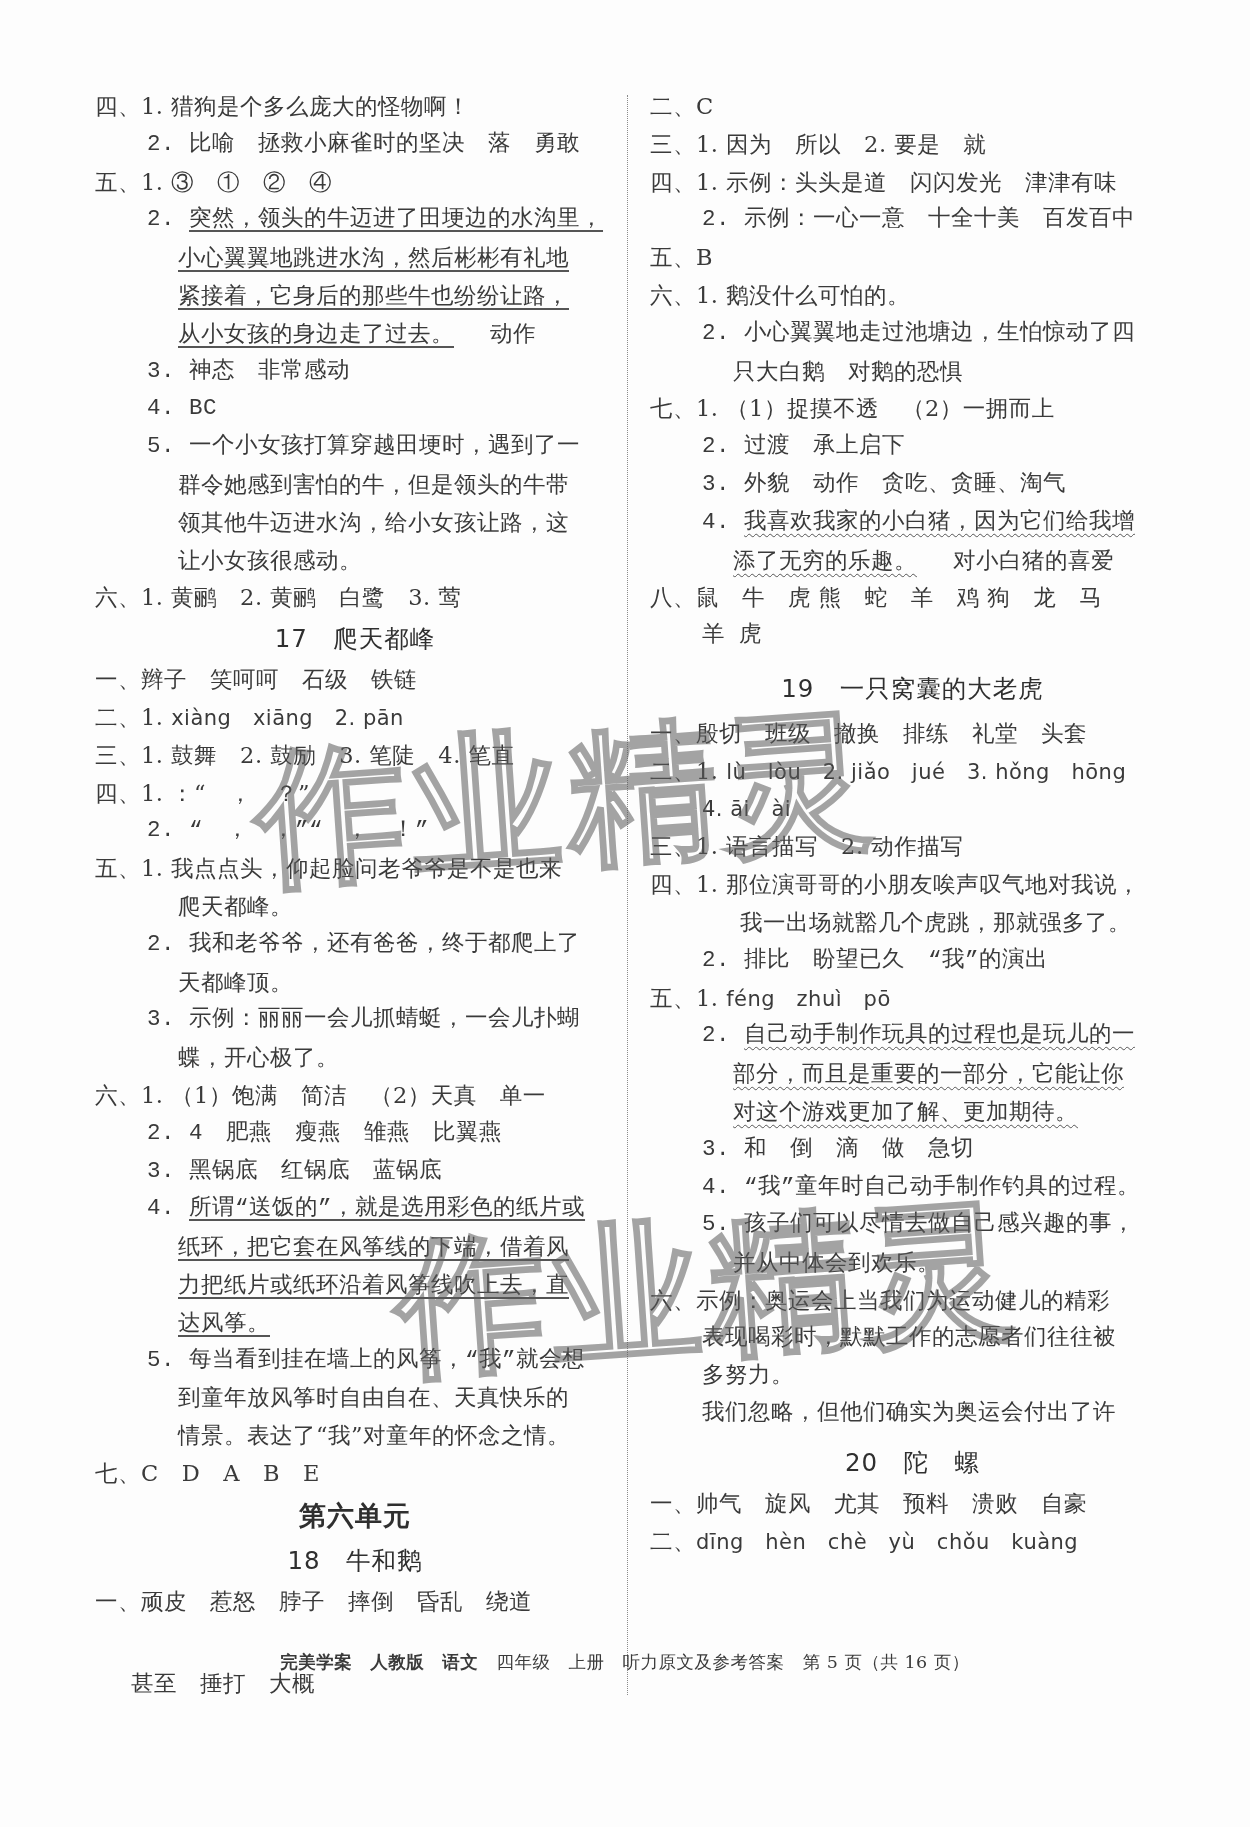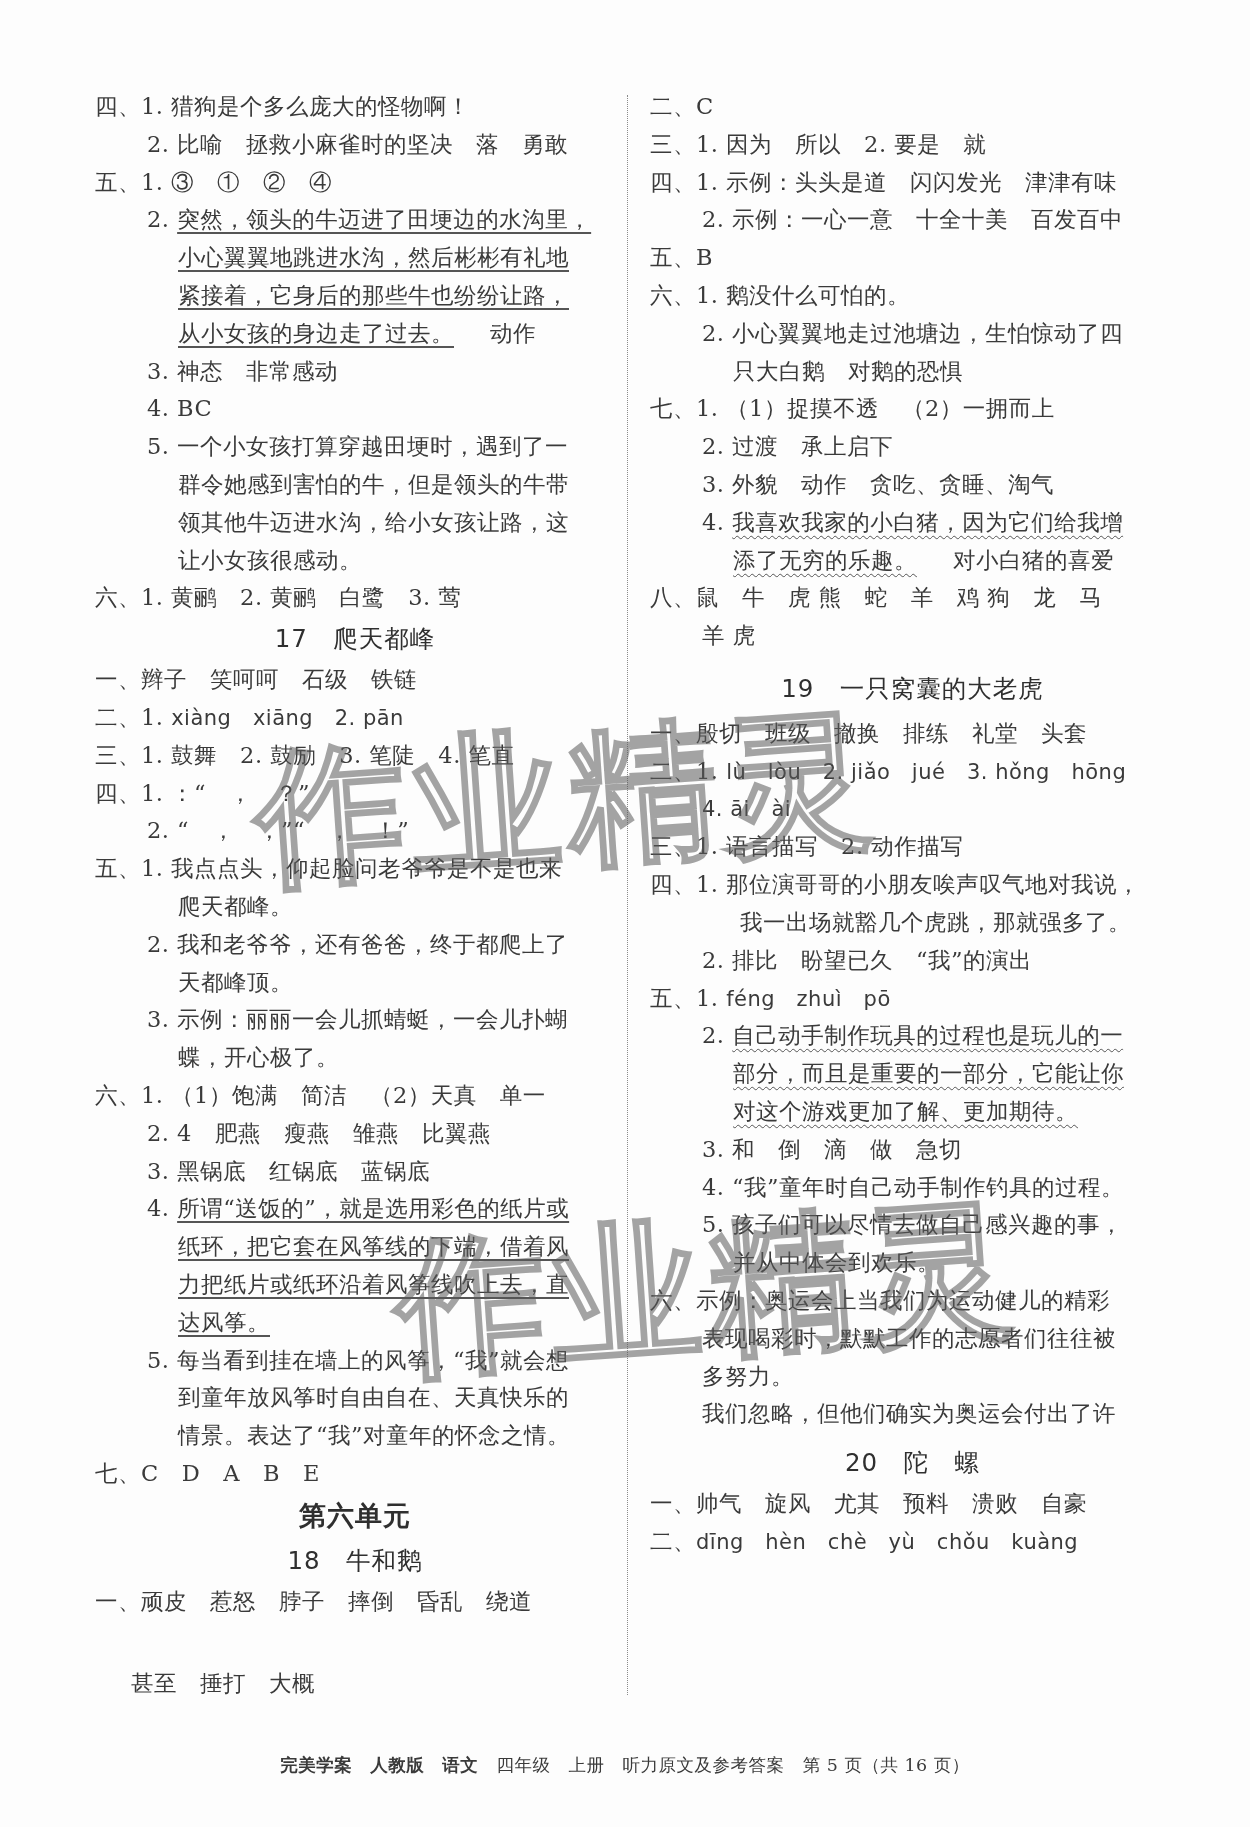--- a/index.html
+++ b/index.html
@@ -12,36 +12,36 @@
   .col.left { left: 95px; width: 520px; }
   .col.right { left: 650px; width: 525px; }
   .divider {
     position: absolute; left: 627px; top: 95px; height: 1600px; width: 0;
     border-left: 1px dotted #8a8a8a;
   }
   .line {
     font-size: 22.5px; line-height: 37.8px; height: 37.8px;
     white-space: nowrap; position: relative; letter-spacing: 0.5px;
   }
-  .ind1 { padding-left: 52px; }
+  .ind1 { padding-left: 52px; font-family: Liberation Mono, monospace; }
   .ind2 { padding-left: 83px; }
   .ind3 { padding-left: 36px; margin-top: 45px; }
   .ind4 { padding-left: 90px; }
   .title {
     font-family: "DejaVu Sans", "Liberation Sans", sans-serif;
     font-size: 24.5px; line-height: 44px; height: 44px; text-align: center;
     color: #2f2f2f; letter-spacing: 1px;
   }
   .unit-title { font-weight: bold; font-size: 27px; height: 46px; line-height: 46px; }
   .ul { text-decoration: underline; text-decoration-color: #555; text-underline-offset: 5px; }
   .wavy { text-decoration: underline wavy #555; text-underline-offset: 5px; text-decoration-thickness: 1px; }
   .pinyin { font-family: "DejaVu Sans", "Liberation Sans", sans-serif; font-size: 21px; }
   .sp { display: inline-block; width: 18px; }
   .footer {
-    position: absolute; top: 1753px; left: 0; width: 1250px; text-align: center;
+    position: absolute; top: 1650px; left: 0; width: 1250px; text-align: center;
     font-size: 17.5px; color: #3a3a3a; letter-spacing: 0.5px;
   }
   .footer span { margin: 0 6px; }
   .footer .b { font-weight: bold; }
   .watermark {
     position: absolute; font-family: "DejaVu Sans", "Liberation Sans", sans-serif;
     font-size: 150px; font-weight: bold; color: transparent;
     -webkit-text-stroke: 2px rgba(90,90,90,0.55); letter-spacing: 6px;
     transform: rotate(-4deg); pointer-events: none; white-space: nowrap;
   }

